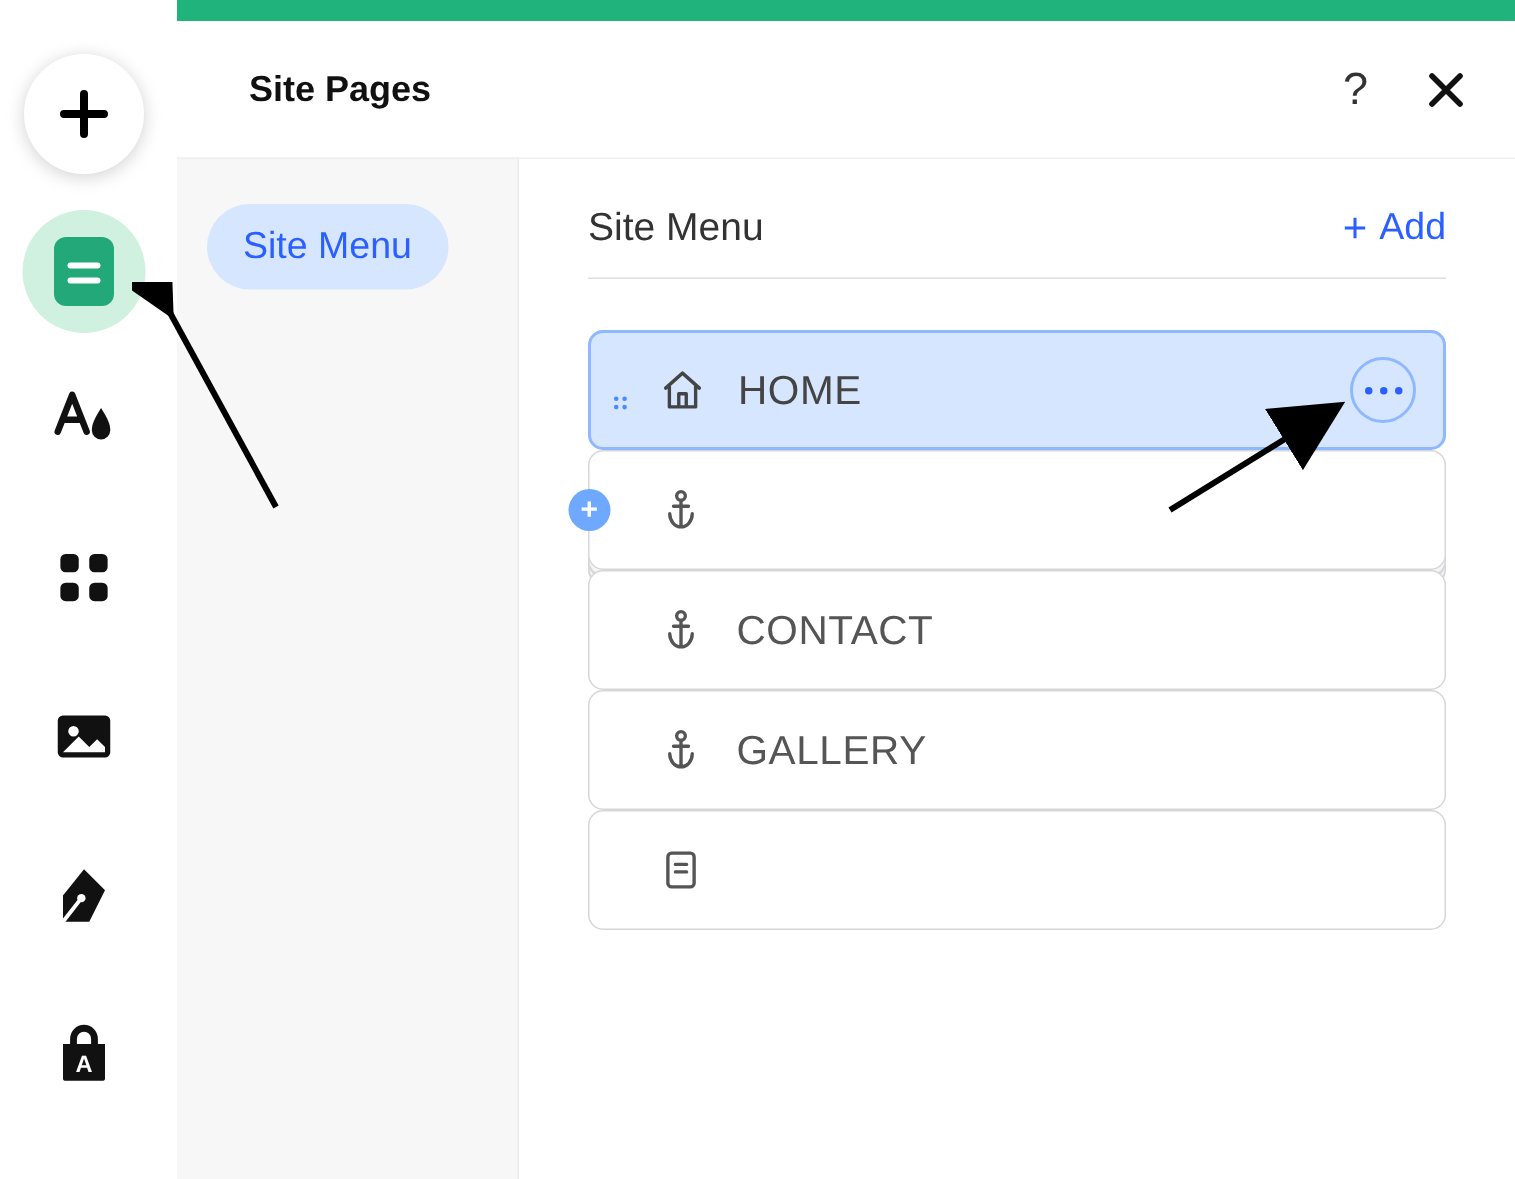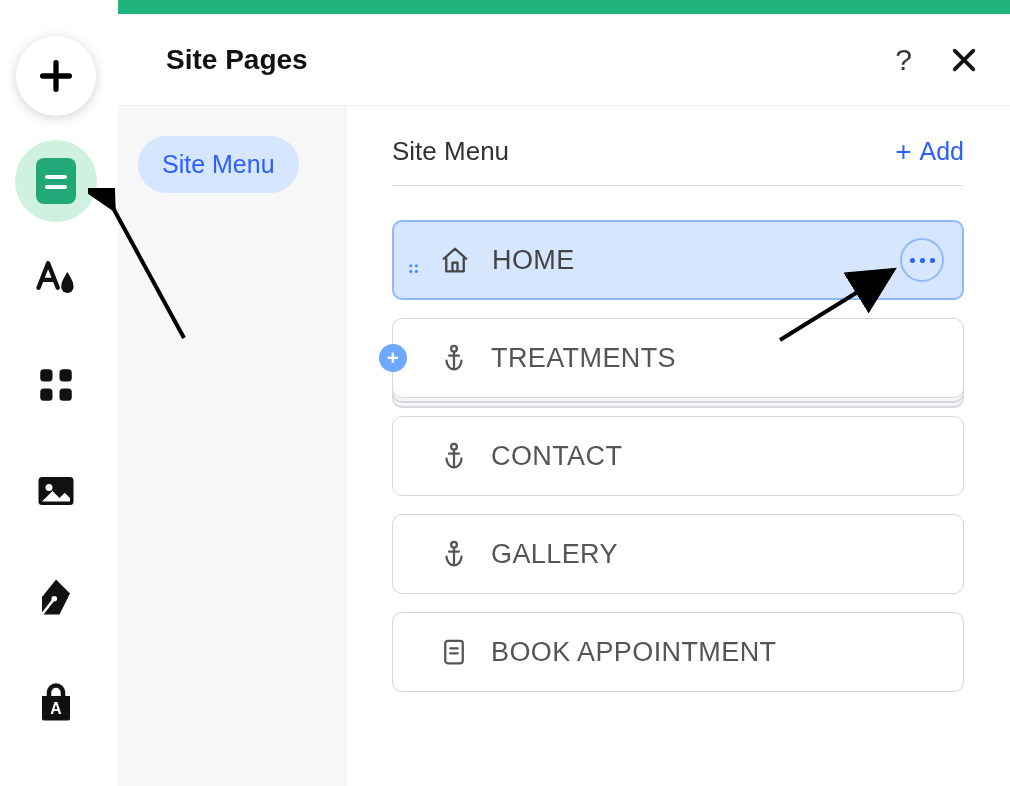--- a/index.html
+++ b/index.html
@@ -18,38 +18,38 @@
   .tool-pages-inner { width:40px; height:46px; border-radius:8px; background:#23a879; position:relative; }
   .tool-pages-inner::before, .tool-pages-inner::after { content:""; position:absolute; left:9px; right:9px; height:4px; background:#fff; border-radius:2px; }
   .tool-pages-inner::before { top:17px; }
   .tool-pages-inner::after  { top:27px; }
 
   
   .panel { position:absolute; top:14px; left:118px; right:0; bottom:0; display:flex; flex-direction:column; background:#fff; }
   .panel-divider-left { position:absolute; top:14px; left:118px; bottom:0; width:1px; background:#e0e0e0; }
 
   .panel-header { height:92px; display:flex; align-items:center; padding:0 30px 0 48px; border-bottom:1px solid #eee; }
-  .panel-title { font-size:28px; font-weight:700; }
+  .panel-title { font-size:24px; font-weight:700; }
   .header-spacer { flex:1; }
   .help-btn { font-size:30px; color:#333; margin-right:36px; cursor:pointer; }
   .close-btn { width:32px; height:32px; cursor:pointer; }
   .close-btn svg { width:32px; height:32px; }
 
   .panel-body { flex:1; display:flex; }
   .sidebar { width:228px; background:#f7f7f7; border-right:1px solid #ececec; padding:30px 20px; }
   .sidebar-pill { display:inline-block; background:#d6e6ff; color:#2b5fff; font-size:25px; padding:14px 24px; border-radius:30px; cursor:pointer; }
 
   .main { flex:1; padding:30px 46px 0 46px; }
   .main-hdr { display:flex; align-items:center; border-bottom:1px solid #ddd; padding-bottom:18px; margin-bottom:34px; }
   .main-hdr-title { font-size:26px; color:#333; }
   .main-hdr-spacer { flex:1; }
   .add-link { color:#2b5fff; font-size:25px; cursor:pointer; display:flex; align-items:center; gap:8px; }
   .add-link .plus { font-size:28px; line-height:1; font-weight:300; }
 
-  .page-list { display:flex; flex-direction:column; gap:18px; position:relative; }
+  .page-list { display:flex; flex-direction:column; position:relative; }
   .page-item { border:1px solid #d7d7d7; border-radius:10px; background:#fff; height:80px; display:flex; align-items:center; padding:0 22px 0 44px; font-size:27px; color:#555; letter-spacing:0.4px; cursor:pointer; position:relative; }
   .page-item .icon-slot { width:34px; height:34px; margin-right:20px; display:flex; align-items:center; justify-content:center; color:#555; }
   .page-item .icon-slot svg { width:30px; height:30px; stroke:#555; }
   .page-item.selected { background:#d6e6ff; border:2px solid #8fb8ff; color:#444; }
   .page-item.selected .icon-slot svg { stroke:#444; }
   .page-item.stacked { box-shadow: 0 4px 0 -1px #f3f6fb, 0 5px 0 0 #d7d7d7, 0 9px 0 -1px #f3f6fb, 0 10px 0 0 #d7d7d7; }
 
   .drag-handle { position:absolute; left:14px; top:50%; transform:translateY(-50%); width:14px; height:14px; color:#4a8bff; }
   .drag-handle svg { width:14px; height:14px; }
 
@@ -163,21 +163,20 @@
           </div>
           <div class="page-item stacked">
             <span class="badge-plus">
               <span>+</span>
             </span>
             <span class="icon-slot">
               <svg>
                 <use href="#ico-anchor"></use>
               </svg>
             </span>
-            <span>TREATMENTS</span>
           </div>
           <div class="page-item">
             <span class="icon-slot">
               <svg>
                 <use href="#ico-anchor"></use>
               </svg>
             </span>
             <span>CONTACT</span>
           </div>
           <div class="page-item">
@@ -187,21 +186,20 @@
               </svg>
             </span>
             <span>GALLERY</span>
           </div>
           <div class="page-item">
             <span class="icon-slot">
               <svg>
                 <use href="#ico-page"></use>
               </svg>
             </span>
-            <span>BOOK APPOINTMENT</span>
           </div>
         </div>
     </div>
   </div>
 </div>
 
 <svg class="arrow" style="left:88px; top:188px;" width="110" height="160">
   <defs>
       <marker id="ah1" markerWidth="12" markerHeight="12" refX="2" refY="6" orient="auto">
         <path d="M12 0 L0 6 L12 12 Z" fill="#000"></path>

